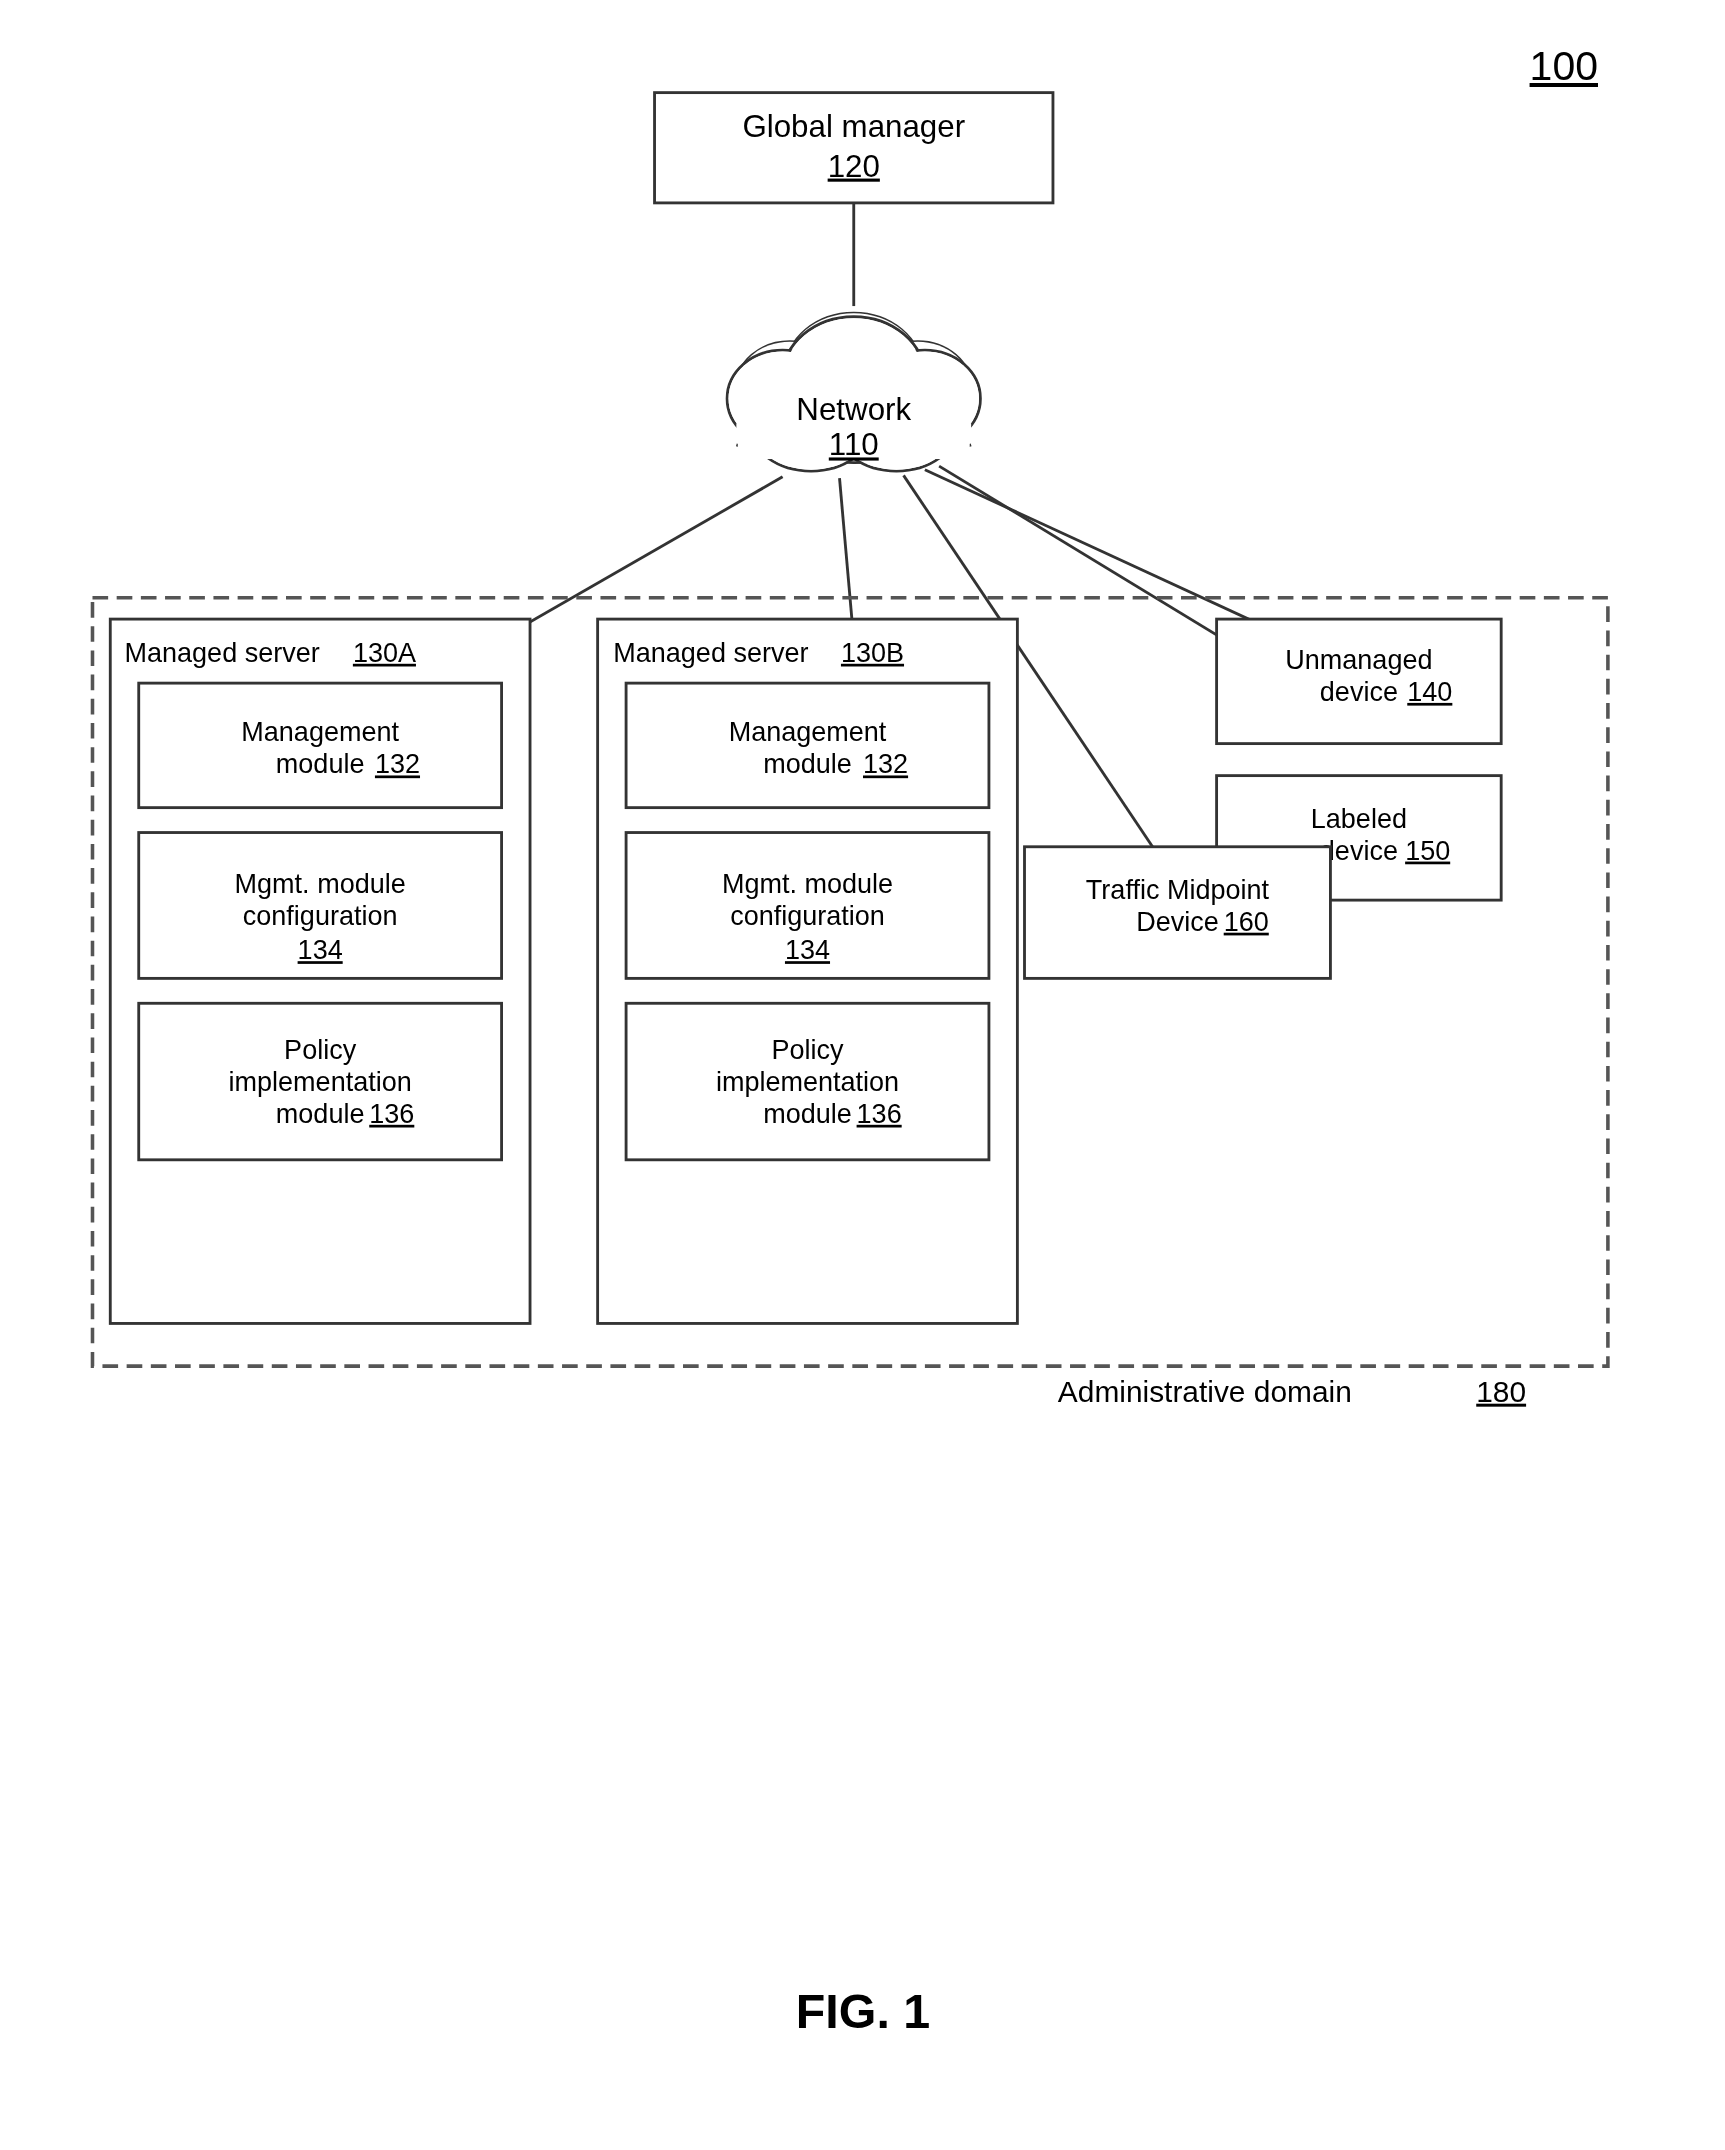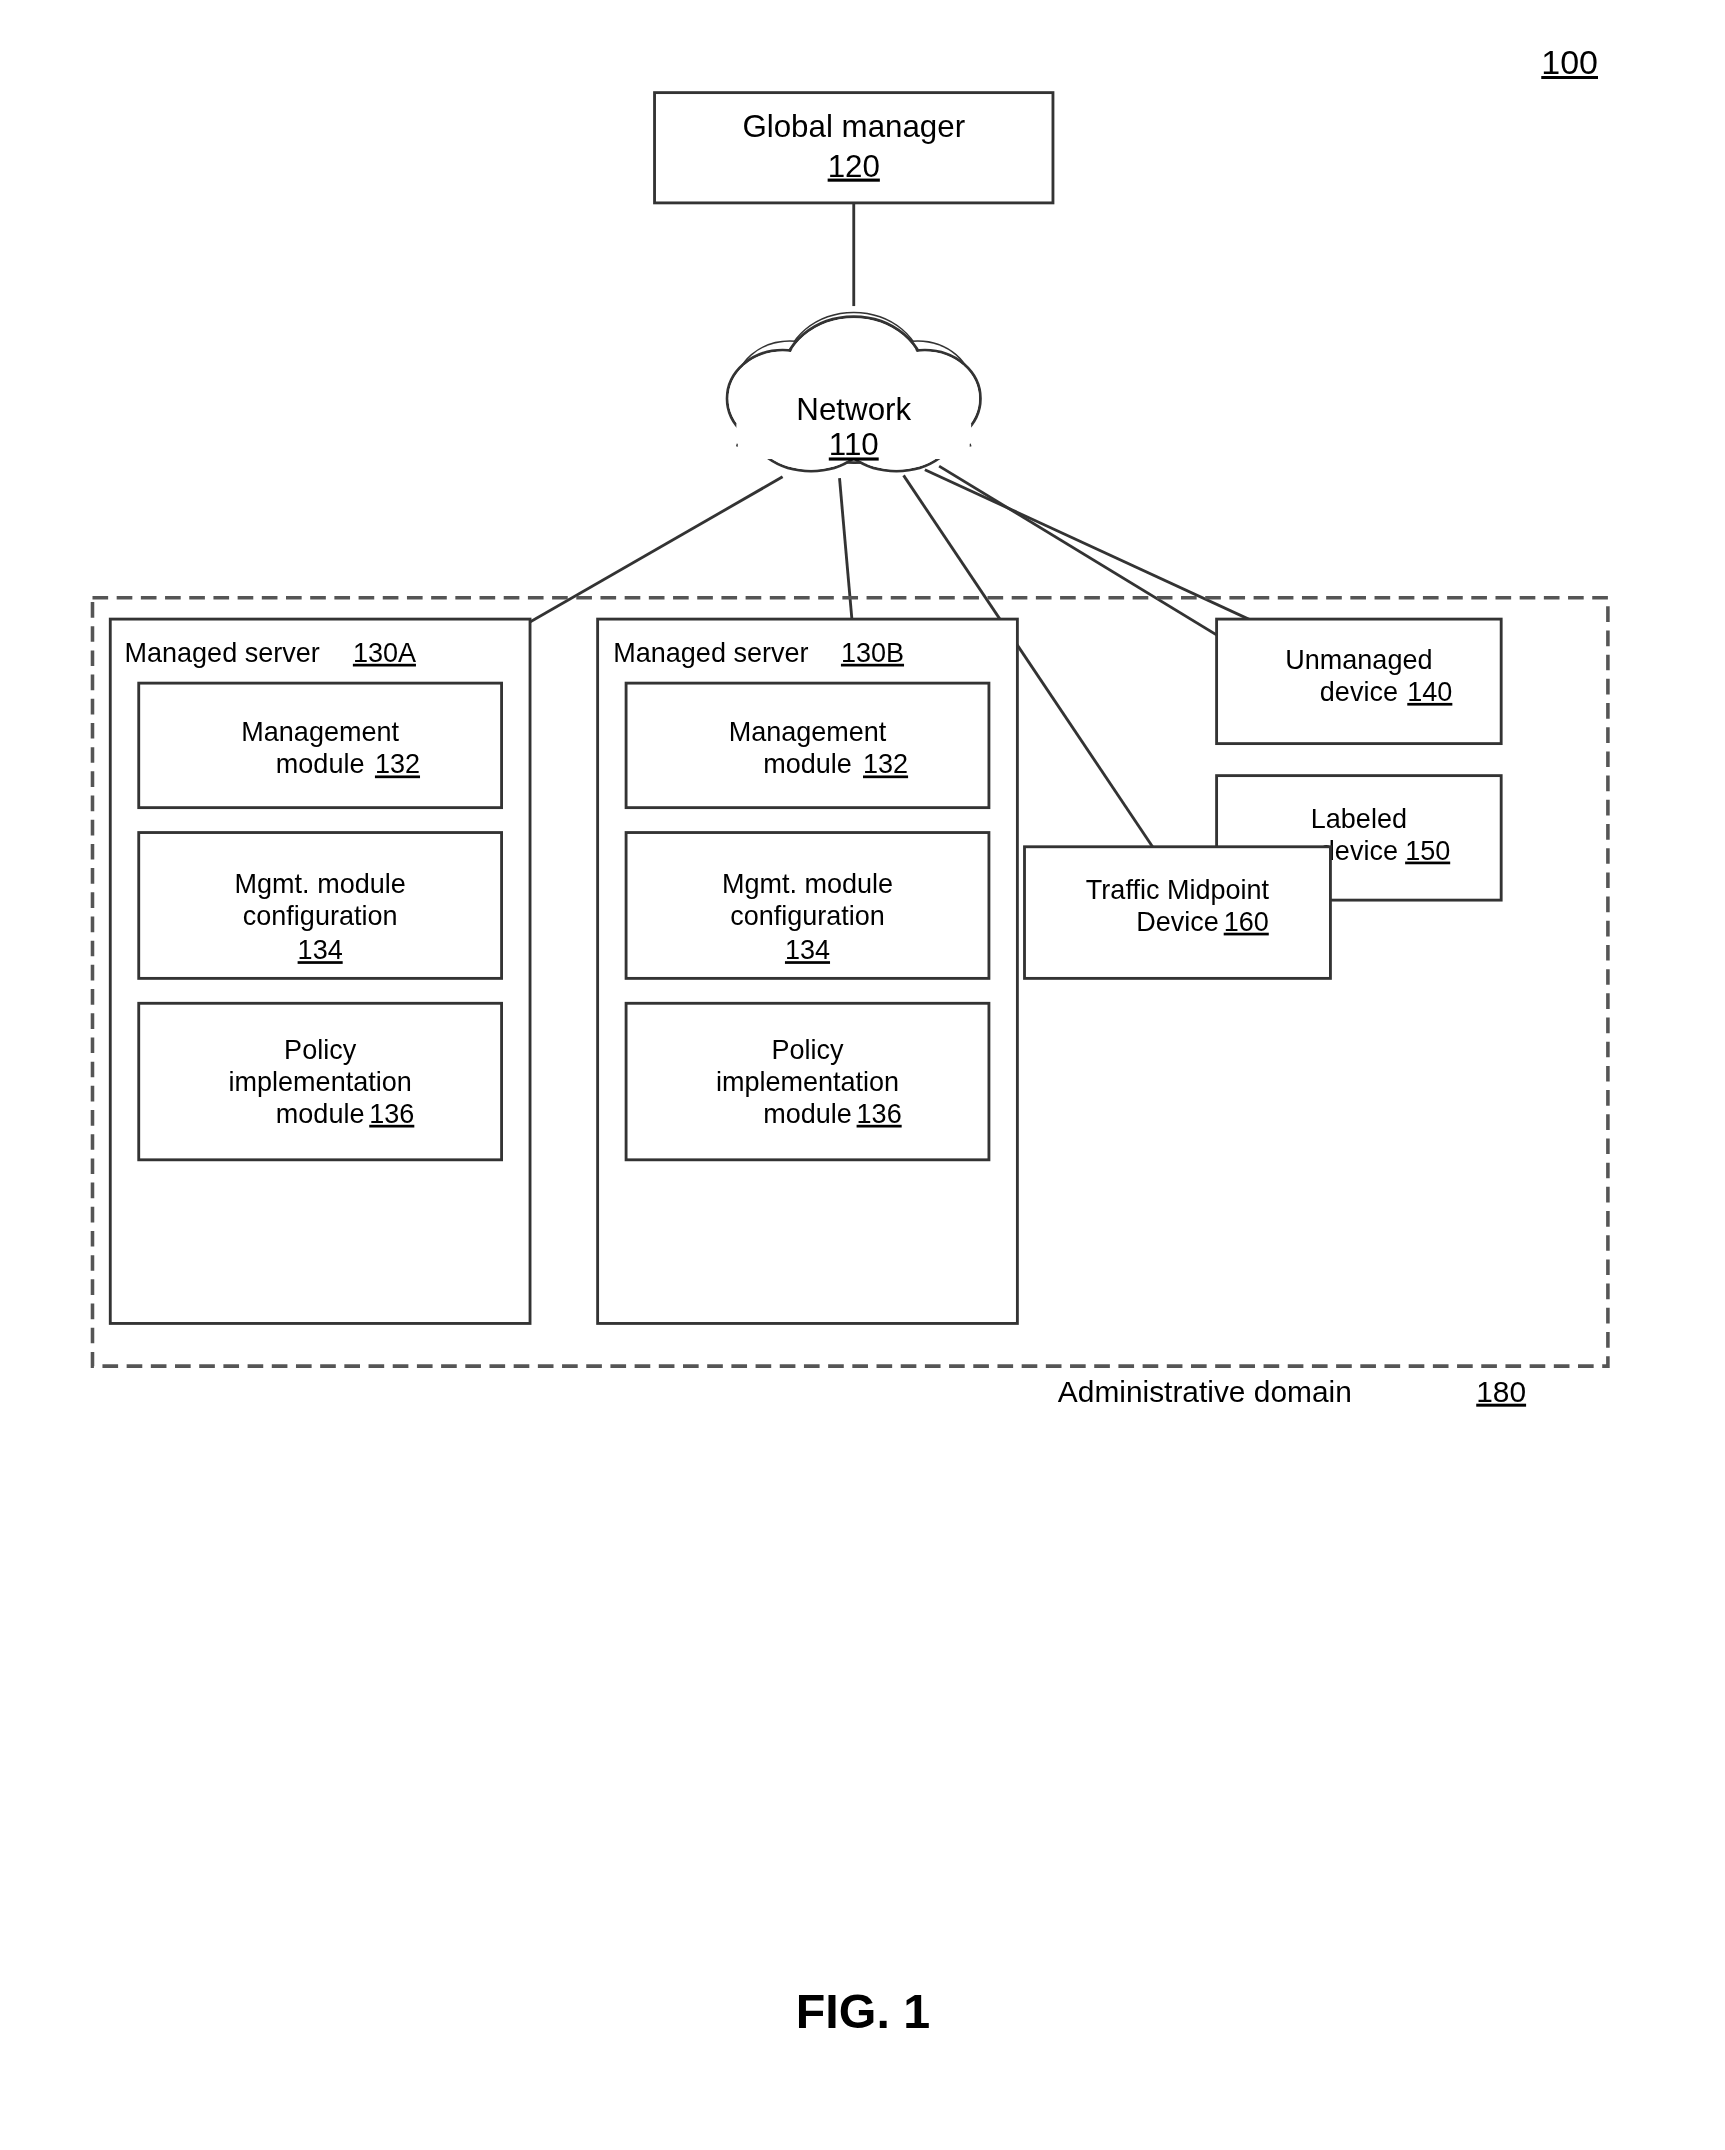--- a/index.html
+++ b/index.html
@@ -10,21 +10,21 @@
       min-height: 2151px;
       position: relative;
       overflow: hidden;
     }
 
     
     .top-ref {
       position: absolute;
       top: 43px;
       right: 128px;
-      font-size: 34px;
+      font-size: 41px;
       text-decoration: underline;
     }
   </style>
 </head>
 <body>
 
 <div class="top-ref">100</div>
 
 <svg style="position:absolute;top:0;left:0;width:1726px;height:2151px;" viewBox="0 0 2426 3023" xmlns="http://www.w3.org/2000/svg">
 

